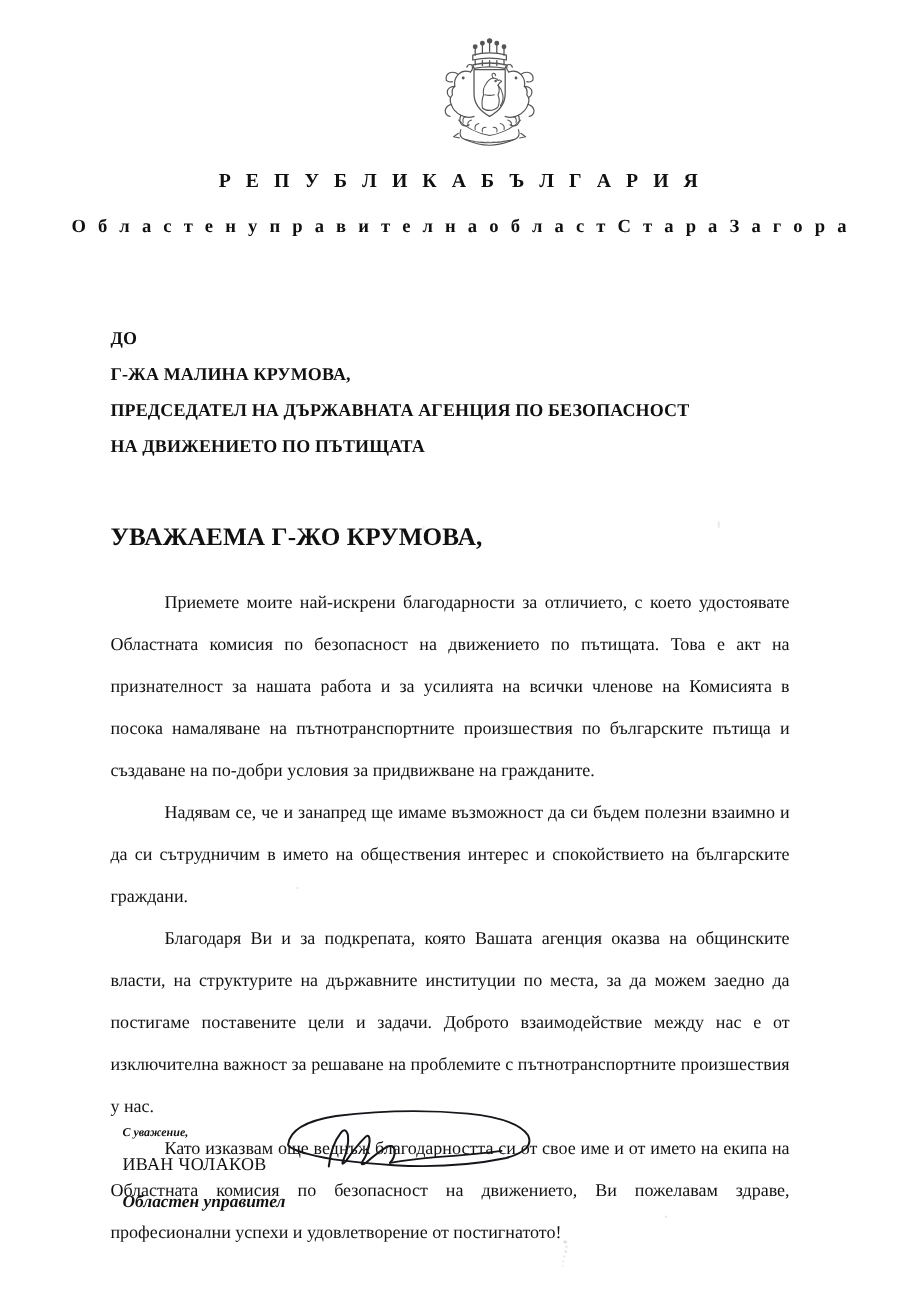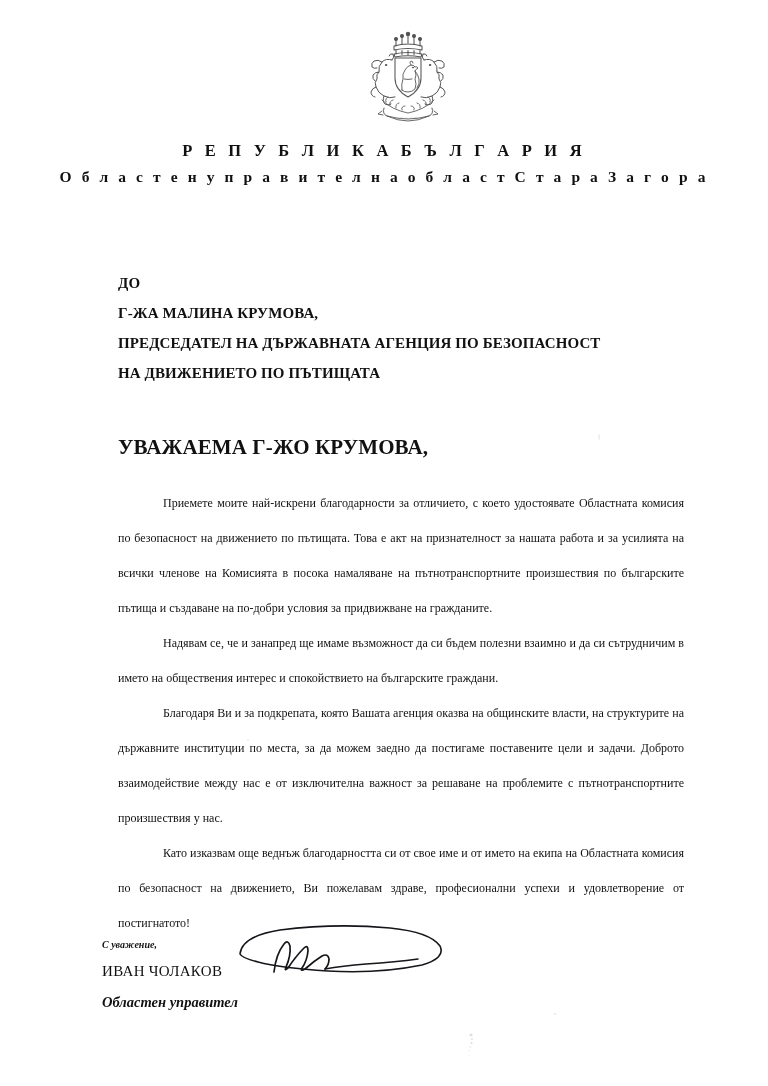--- a/index.html
+++ b/index.html
@@ -43,28 +43,28 @@
     font-weight: bold;
     letter-spacing: 4.2px;
     line-height: 22px;
     white-space: nowrap;
   }
   .header-office {
     font-size: 15.5px;
     font-weight: bold;
     letter-spacing: 3.1px;
     line-height: 22px;
-    margin-top: 4px;
+    margin-top: 16px;
     white-space: nowrap;
   }
 
   
   .body-block {
     position: absolute;
-    left: 118px;
+    left: 92px;
     top: 268px;
     width: 566px;
   }
 
   .addressee {
     font-size: 15px;
     font-weight: bold;
     line-height: 30px;
     letter-spacing: 0.1px;
   }
@@ -76,21 +76,21 @@
     line-height: 30px;
     margin-top: 44px;
     letter-spacing: 0.1px;
   }
 
   .letter-body {
     margin-top: 24px;
   }
   .letter-body p {
     margin: 0 0 0 0;
-    font-size: 12px;
+    font-size: 15px;
     line-height: 35px;
     text-align: justify;
     text-indent: 45px;
     text-justify: inter-word;
     hyphens: none;
   }
 
   
   .signature-block {
     position: absolute;

